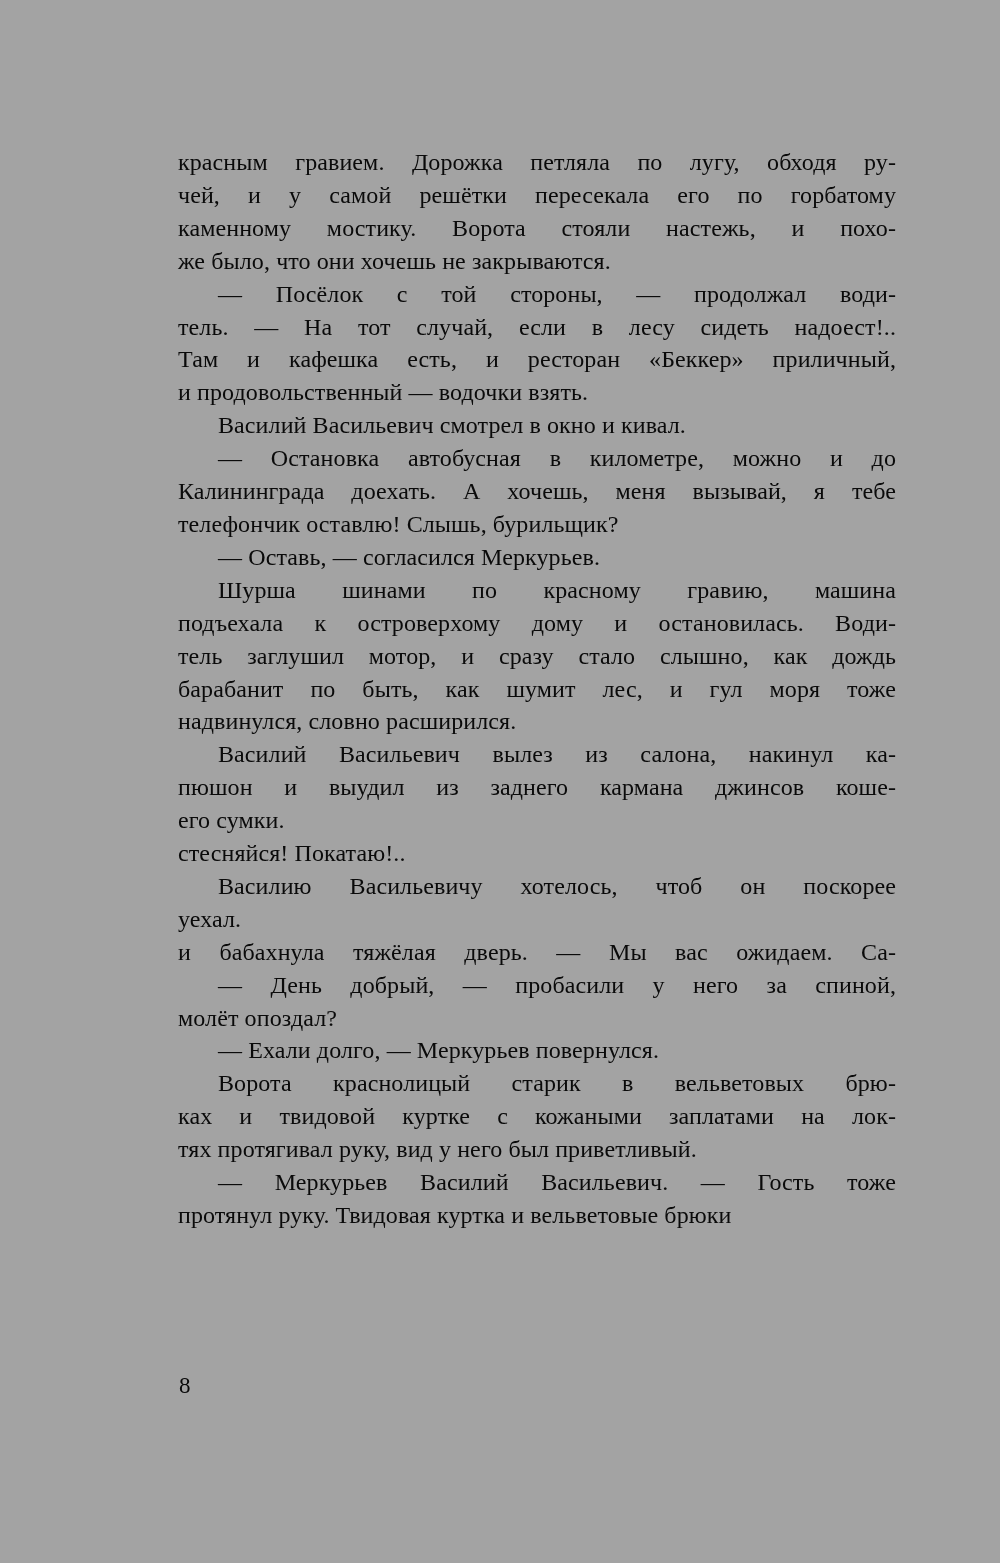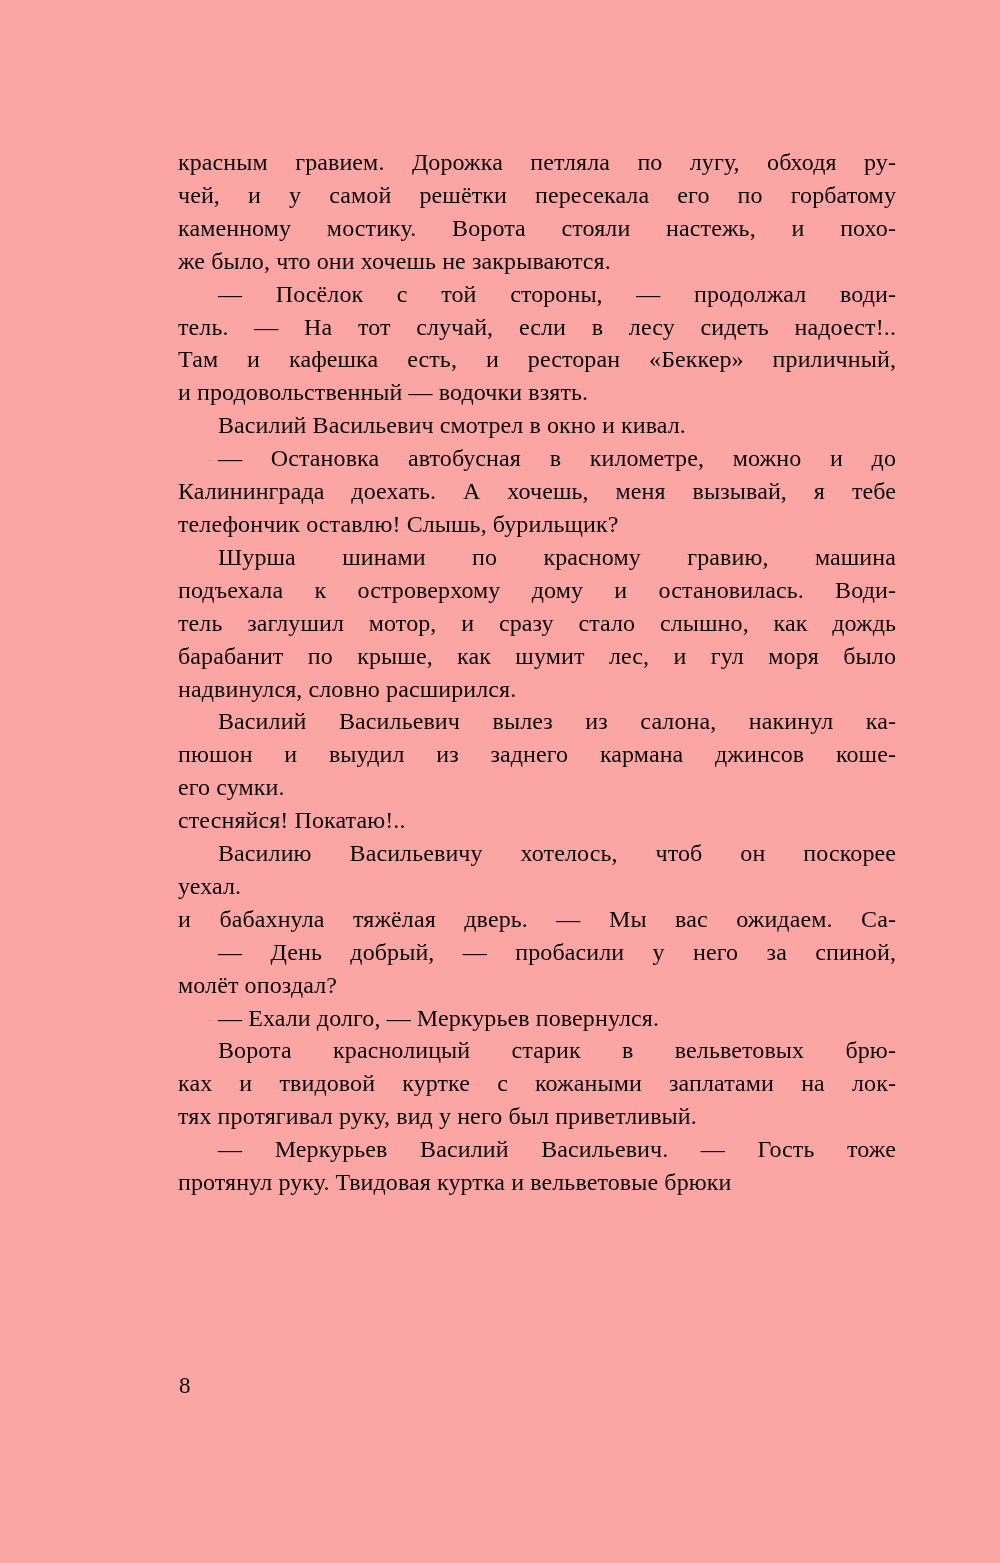--- a/index.html
+++ b/index.html
@@ -11,21 +11,21 @@
     width: 1000px;
     height: 1563px;
     font-family: "Liberation Serif", "DejaVu Serif", serif;
     color: #0a0a0a;
     overflow: hidden;
   }
   .page {
     position: relative;
     width: 1000px;
     height: 1563px;
-    background: #fca5a5;
+    background: #a3a3a3;
   }
   .text-block {
     position: absolute;
     left: 178px;
     top: 146px;
     width: 718px;
     font-size: 24px;
     line-height: 32.9px;
     letter-spacing: 0.1px;
   }
@@ -70,24 +70,27 @@
       </div>
       <div class="paragraph">
         <div class="line last indent">Василий Васильевич смотрел в окно и кивал.</div>
       </div>
       <div class="paragraph">
         <div class="line indent">— Остановка автобусная в километре, можно и до</div>
         <div class="line">Калининграда доехать. А хочешь, меня вызывай, я тебе</div>
         <div class="line last">телефончик оставлю! Слышь, бурильщик?</div>
       </div>
       <div class="paragraph">
+        <div class="line last indent">— Оставь, — согласился Меркурьев.</div>
+      </div>
+      <div class="paragraph">
         <div class="line indent">Шурша шинами по красному гравию, машина</div>
         <div class="line">подъехала к островерхому дому и остановилась. Води-</div>
         <div class="line">тель заглушил мотор, и сразу стало слышно, как дождь</div>
-        <div class="line">барабанит по крыше, как шумит лес, и гул моря было</div>
+        <div class="line">барабанит по быть, как шумит лес, и гул моря тоже</div>
         <div class="line last">надвинулся, словно расширился.</div>
       </div>
       <div class="paragraph">
         <div class="line indent">Василий Васильевич вылез из салона, накинул ка-</div>
         <div class="line">пюшон и выудил из заднего кармана джинсов коше-</div>
         <div class="line last">его сумки.</div>
       </div>
       <div class="paragraph">
         <div class="line last">стесняйся! Покатаю!..</div>
       </div>

